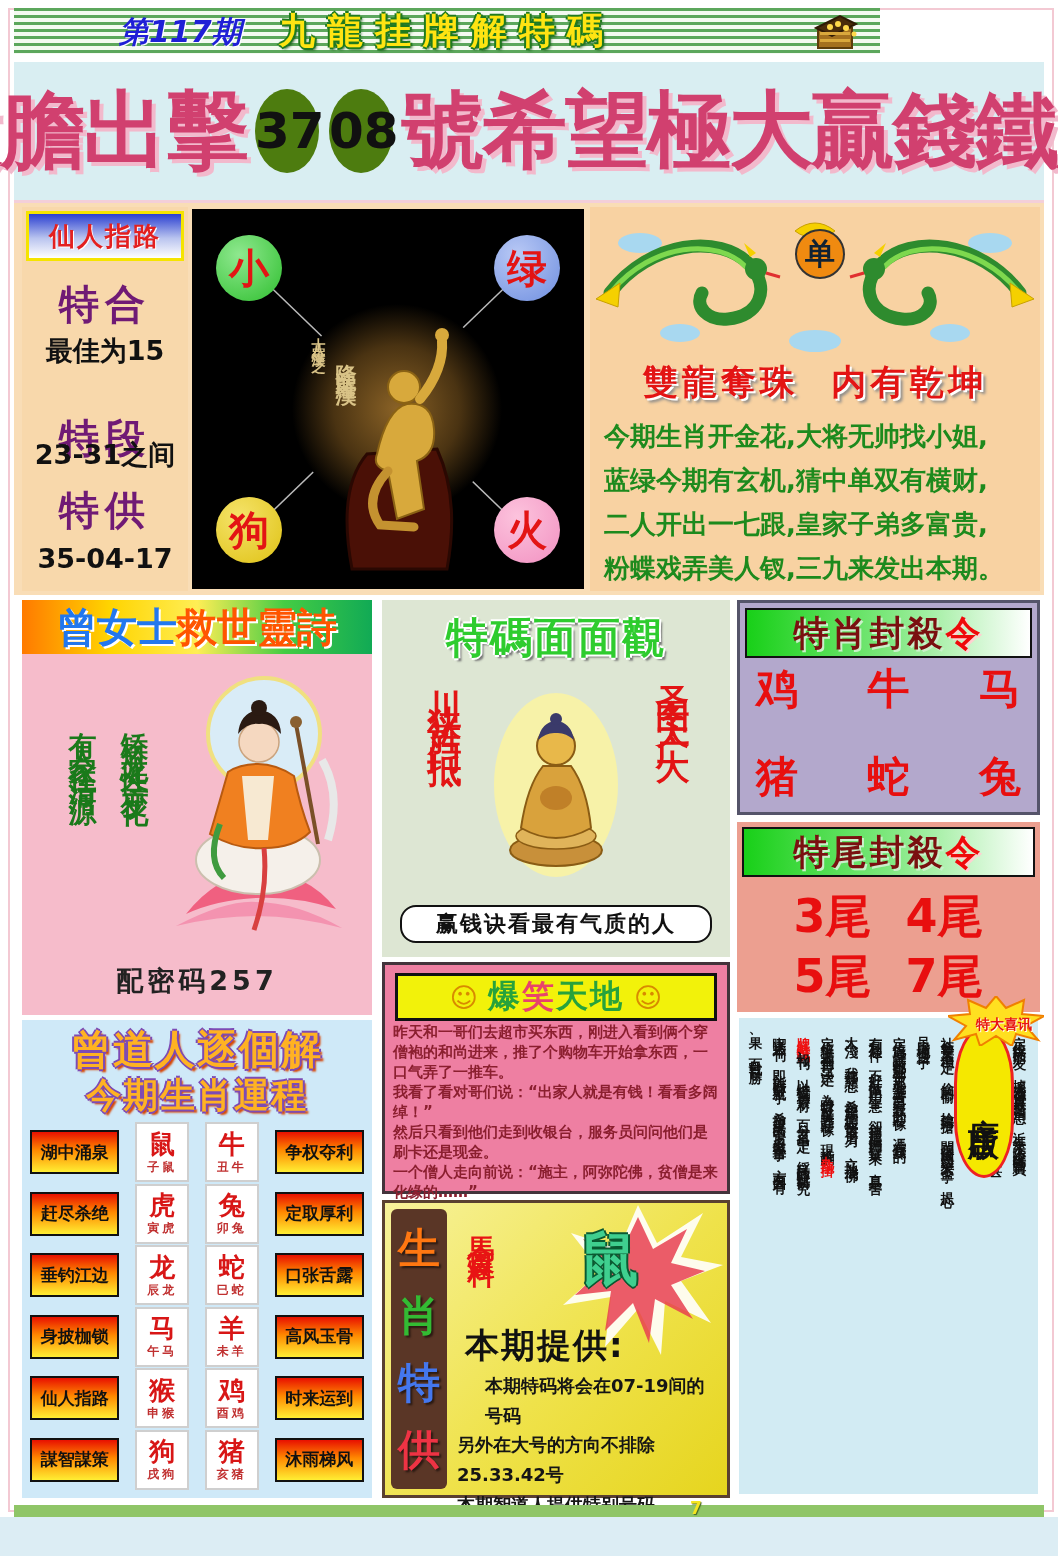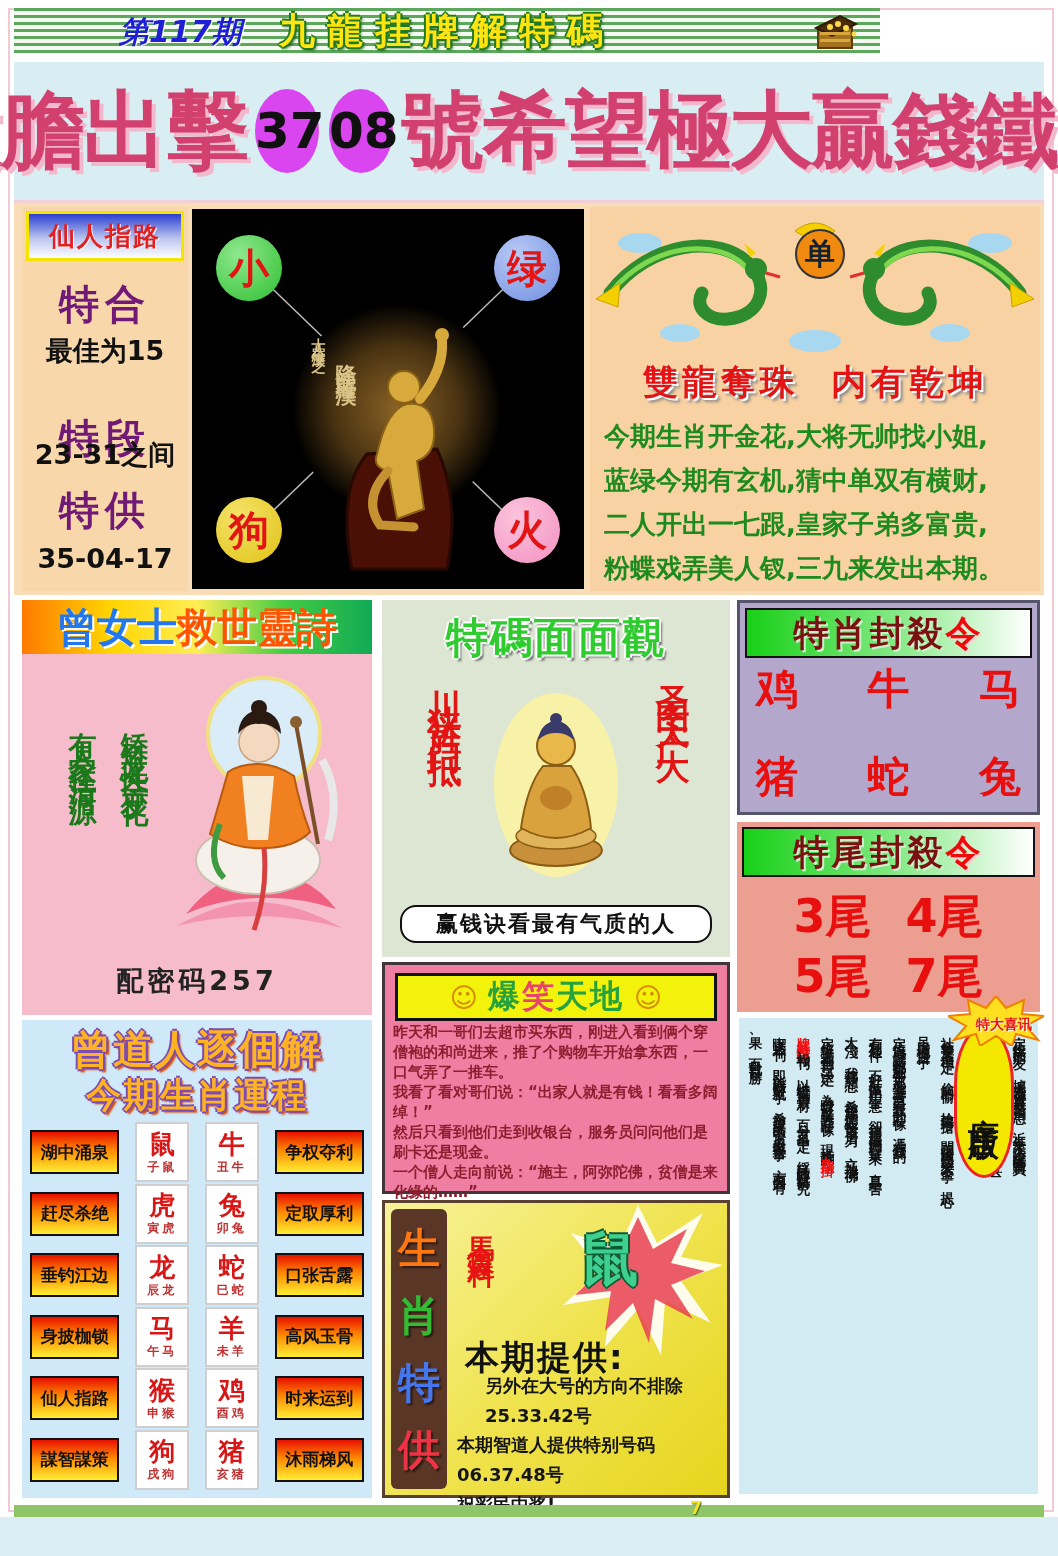--- a/index.html
+++ b/index.html
@@ -14,21 +14,21 @@
     color:#1f1fd6;text-shadow:1px 1px 0 #ffffff;}
   .masthead{position:absolute;left:0;right:0;text-align:center;font-size:36px;font-weight:bold;
     color:#ffe412;letter-spacing:12px;
     text-shadow:-2px 0 #1f7a1f,2px 0 #1f7a1f,0 -2px #1f7a1f,0 2px #1f7a1f,2px 2px 3px #145214;}
   .chest{position:absolute;right:18px;top:2px;}
   
   .headline{left:14px;top:62px;width:1030px;height:138px;background:#d9eef2;
     display:flex;align-items:center;justify-content:center;gap:6px;border-bottom:3px solid #f3cfd9;}
   .h-text{font-size:84px;font-weight:bold;color:#d1406f;letter-spacing:-2px;
     text-shadow:4px 4px 0 #f2b9cc;white-space:nowrap;}
-  .h-num{display:inline-block;width:64px;height:84px;border-radius:50%;background:#d946ef;
+  .h-num{display:inline-block;width:64px;height:84px;border-radius:50%;background:#4d7c0f;
     color:#111;font-size:50px;font-weight:bold;text-align:center;line-height:84px;margin:0 2px;}
   
   .row1back{left:14px;top:203px;width:1030px;height:392px;background:#f9ddb6;}
   .xianren{left:22px;top:207px;width:166px;height:384px;background:#f8d8ab;}
   .xr-title{position:absolute;left:4px;top:4px;right:4px;height:44px;border:3px solid #f5e400;
     background:linear-gradient(180deg,#2a3fd0 0%,#b9c4ef 55%,#ffffff 100%);
     display:flex;align-items:center;justify-content:center;font-size:26px;font-weight:bold;
     color:#e32020;text-shadow:1px 1px 0 #ffffff;letter-spacing:2px;}
   .xr-item-label{position:absolute;left:0;right:0;text-align:center;font-size:40px;font-weight:bold;
     color:#701a75;letter-spacing:6px;}
@@ -115,21 +115,21 @@
     background:linear-gradient(135deg,#f7f29a 0%,#efe24a 55%,#e6d51e 100%);}
   .sp-strip{position:absolute;left:6px;top:6px;bottom:6px;width:56px;background:#5a3626;border-radius:6px;
     display:flex;flex-direction:column;align-items:center;justify-content:space-around;padding:6px 0;}
   .sp-strip span{font-size:42px;font-weight:bold;text-shadow:2px 2px 2px #00000088;}
   .sp-strip span:nth-child(1){color:#ff7711;} .sp-strip span:nth-child(2){color:#33bb33;}
   .sp-strip span:nth-child(3){color:#4477ee;} .sp-strip span:nth-child(4){color:#ee3344;}
   .sp-vert{position:absolute;left:78px;top:12px;writing-mode:vertical-rl;font-size:27px;font-weight:bold;
     color:#e81414;letter-spacing:8px;}
   .sp-animal{position:absolute;left:196px;top:18px;font-size:58px;font-weight:bold;color:#3fcf8f;
     text-shadow:-2px 0 #0a5a32,2px 0 #0a5a32,0 -2px #0a5a32,0 2px #0a5a32;z-index:3;}
-  .sp-provide{position:absolute;left:80px;top:120px;font-size:34px;font-weight:bold;color:#111;letter-spacing:2px;margin-top:12px;}
+  .sp-provide{position:absolute;left:80px;top:120px;font-size:34px;font-weight:bold;color:#111;letter-spacing:2px;}
   .sp-lines{position:absolute;left:72px;right:8px;top:168px;font-size:18px;font-weight:bold;color:#151515;line-height:1.65;}
   .sp-lines div:first-child{padding-left:28px;}
   
   .preface{left:737px;top:1016px;width:303px;height:480px;background:#d2ebf3;border:2px solid #ffffff;box-sizing:border-box;}
   .pf-cols{position:absolute;left:6px;right:6px;top:8px;bottom:8px;writing-mode:vertical-rl;
     font-size:13.5px;font-weight:bold;color:#111;letter-spacing:4px;}
   .pcol{line-height:24px;}
   .pred{color:#ee1111;}
   .pf-badge{position:absolute;right:24px;top:8px;width:54px;height:146px;background:#f5e800;
     border:3px solid #ee2222;border-radius:50%/38%;display:flex;align-items:center;justify-content:center;
@@ -447,20 +447,21 @@
     <div class="sp-strip">
       <span>生</span>
       <span>肖</span>
       <span>特</span>
       <span>供</span>
     </div>
     <div class="sp-vert">馬會爆料</div>
     <div class="sp-animal">鼠</div>
     <div class="sp-provide">本期提供:</div>
     <div class="sp-lines">
+      <div>本期特码将会在07-19间的号码</div>
       <div>另外在大号的方向不排除25.33.42号</div>
       <div>本期智道人提供特别号码06.37.48号</div>
       <div>祝彩民中奖!</div>
     </div>
   </div>
 
   <div class="preface abs">
     <svg class="pf-star" width="96" height="50" viewBox="0 0 96 50">
       <polygon points="48,0 58,12 76,4 74,18 96,20 78,30 90,44 68,38 64,50 48,40 32,50 28,38 6,44 18,30 0,20 22,18 20,4 38,12" fill="#ffe020" stroke="#f08000" stroke-width="2"></polygon>
     </svg>

